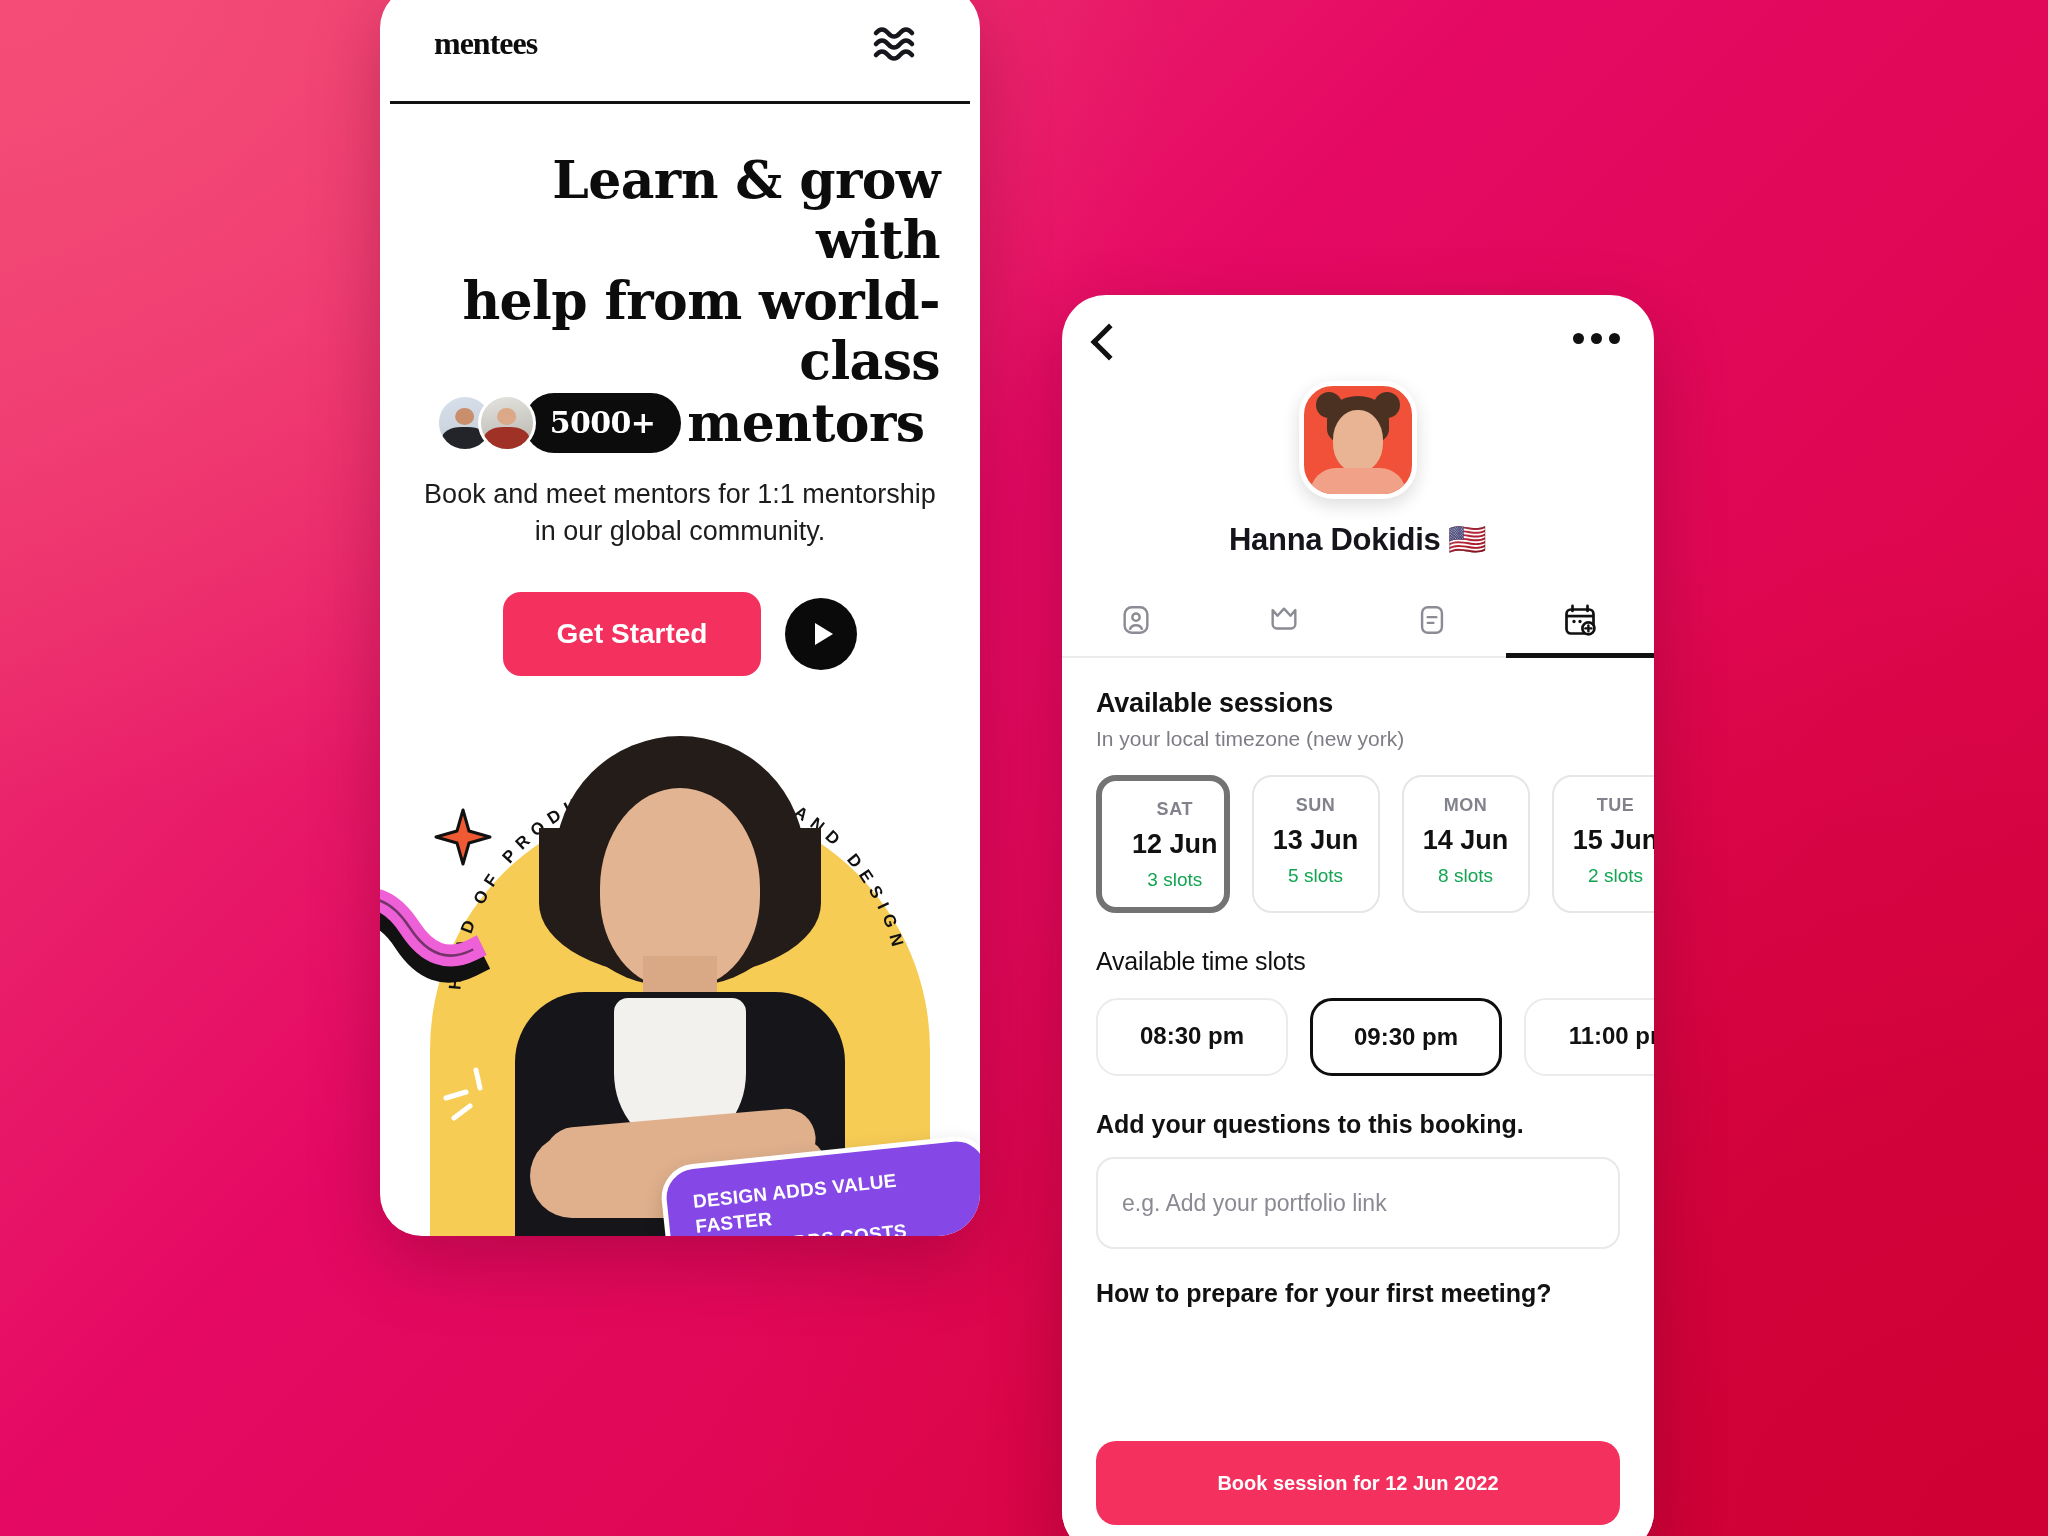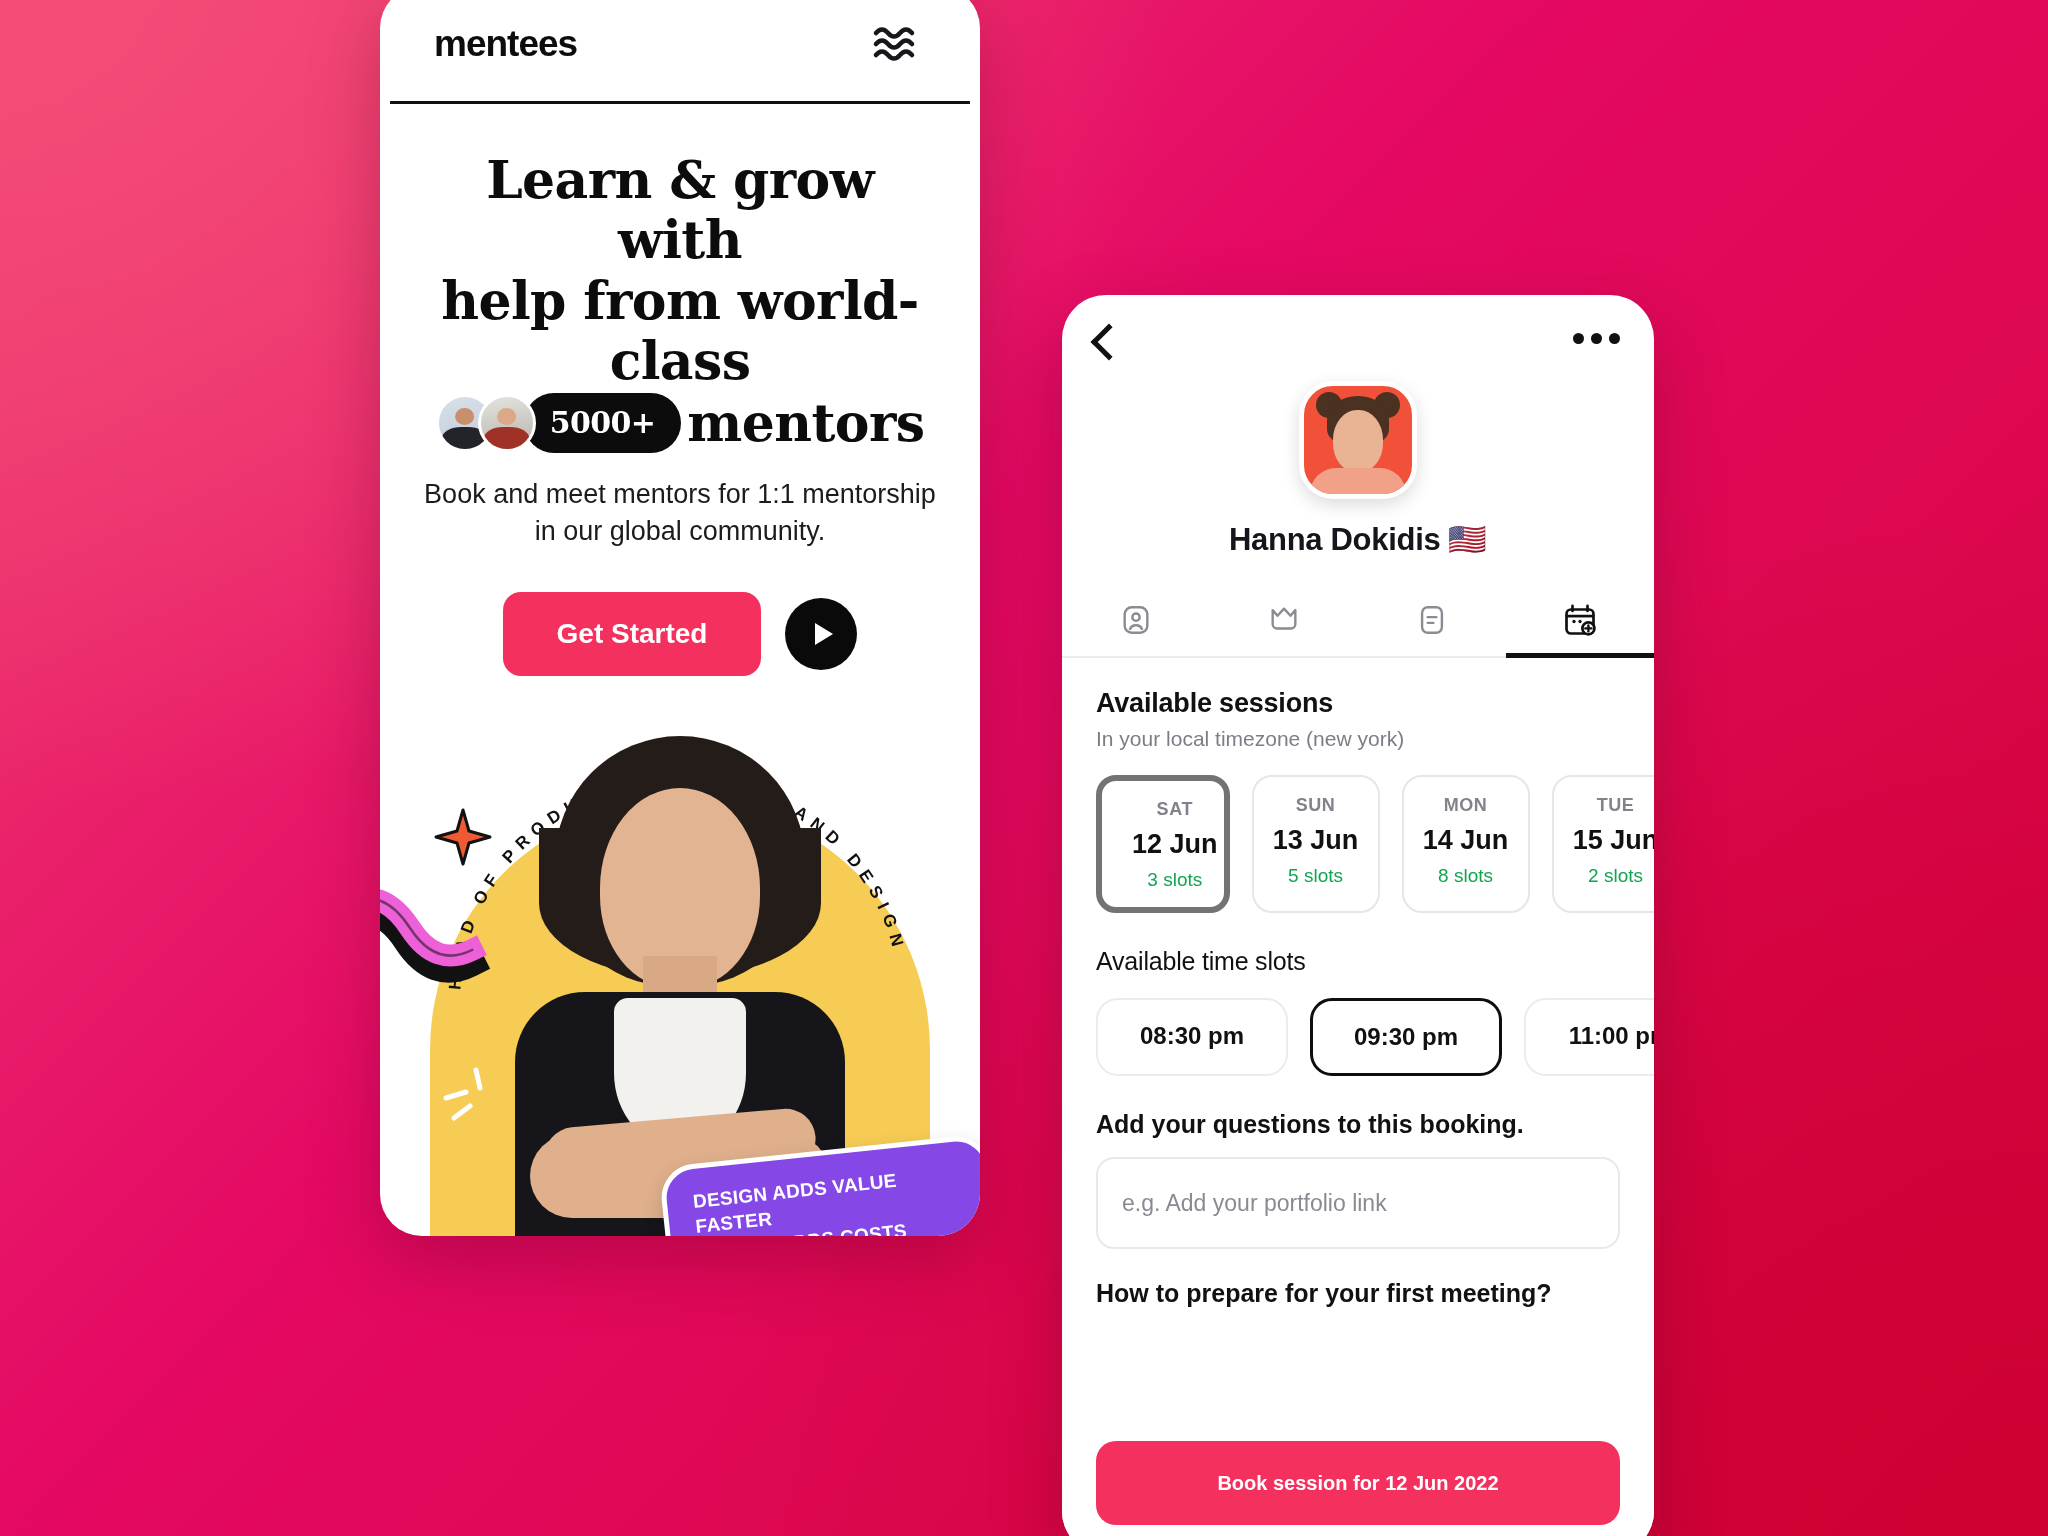--- a/index.html
+++ b/index.html
@@ -17,26 +17,26 @@
   .phone-left{
     position:absolute; left:380px; top:-14px; width:600px; height:1250px;
     background:#fff; border-radius:42px; overflow:hidden;
     box-shadow:0 26px 70px rgba(90,0,30,.30);
   }
   .pl-head{
     height:118px; display:flex; align-items:center; justify-content:space-between;
     padding:0 44px; border-bottom:3px solid #111;
     margin:0 10px;
   }
-  .logo{ font-family:Liberation Sans, sans-serif; font-weight:700; font-size:37px; letter-spacing:-1px; color:#0d0d0d;}
+  .logo{ font-family:Liberation Serif, serif; font-weight:700; font-size:32px; letter-spacing:-1px; color:#0d0d0d;}
   .wavy{ width:54px; height:40px; cursor:pointer; }
   .pl-body{ padding:46px 40px 0; text-align:center; }
   h1.hero{
     font-family:"DejaVu Serif", serif; font-weight:700; color:#0c0c0c;
-    font-size:52px; line-height:1.16; letter-spacing:-0.6px;
+    font-size:52px; line-height:1.16; letter-spacing:-0.6px;text-align:right;
   }
   .hero-line3{ display:flex; align-items:center; justify-content:center; gap:6px; margin-top:2px;}
   .av-stack{ display:flex; align-items:center; }
   .av{ width:58px; height:58px; border-radius:50%; border:3px solid #fff; overflow:hidden; position:relative;}
   .av+.av{ margin-left:-16px; }
   .av1{ background:linear-gradient(170deg,#d7e0ea 0%,#c2ccd8 100%); }
   .av2{ background:linear-gradient(170deg,#e3e3df 0%,#b7b3ab 100%); }
   .av .head{ position:absolute; left:50%; top:20%; transform:translateX(-50%); width:38%; height:34%; border-radius:50%;}
   .av .body{ position:absolute; left:50%; bottom:-6%; transform:translateX(-50%); width:88%; height:50%; border-radius:42% 42% 0 0;}
   .av1 .head{ background:#c98f6d;} .av1 .body{ background:#23232a;}

